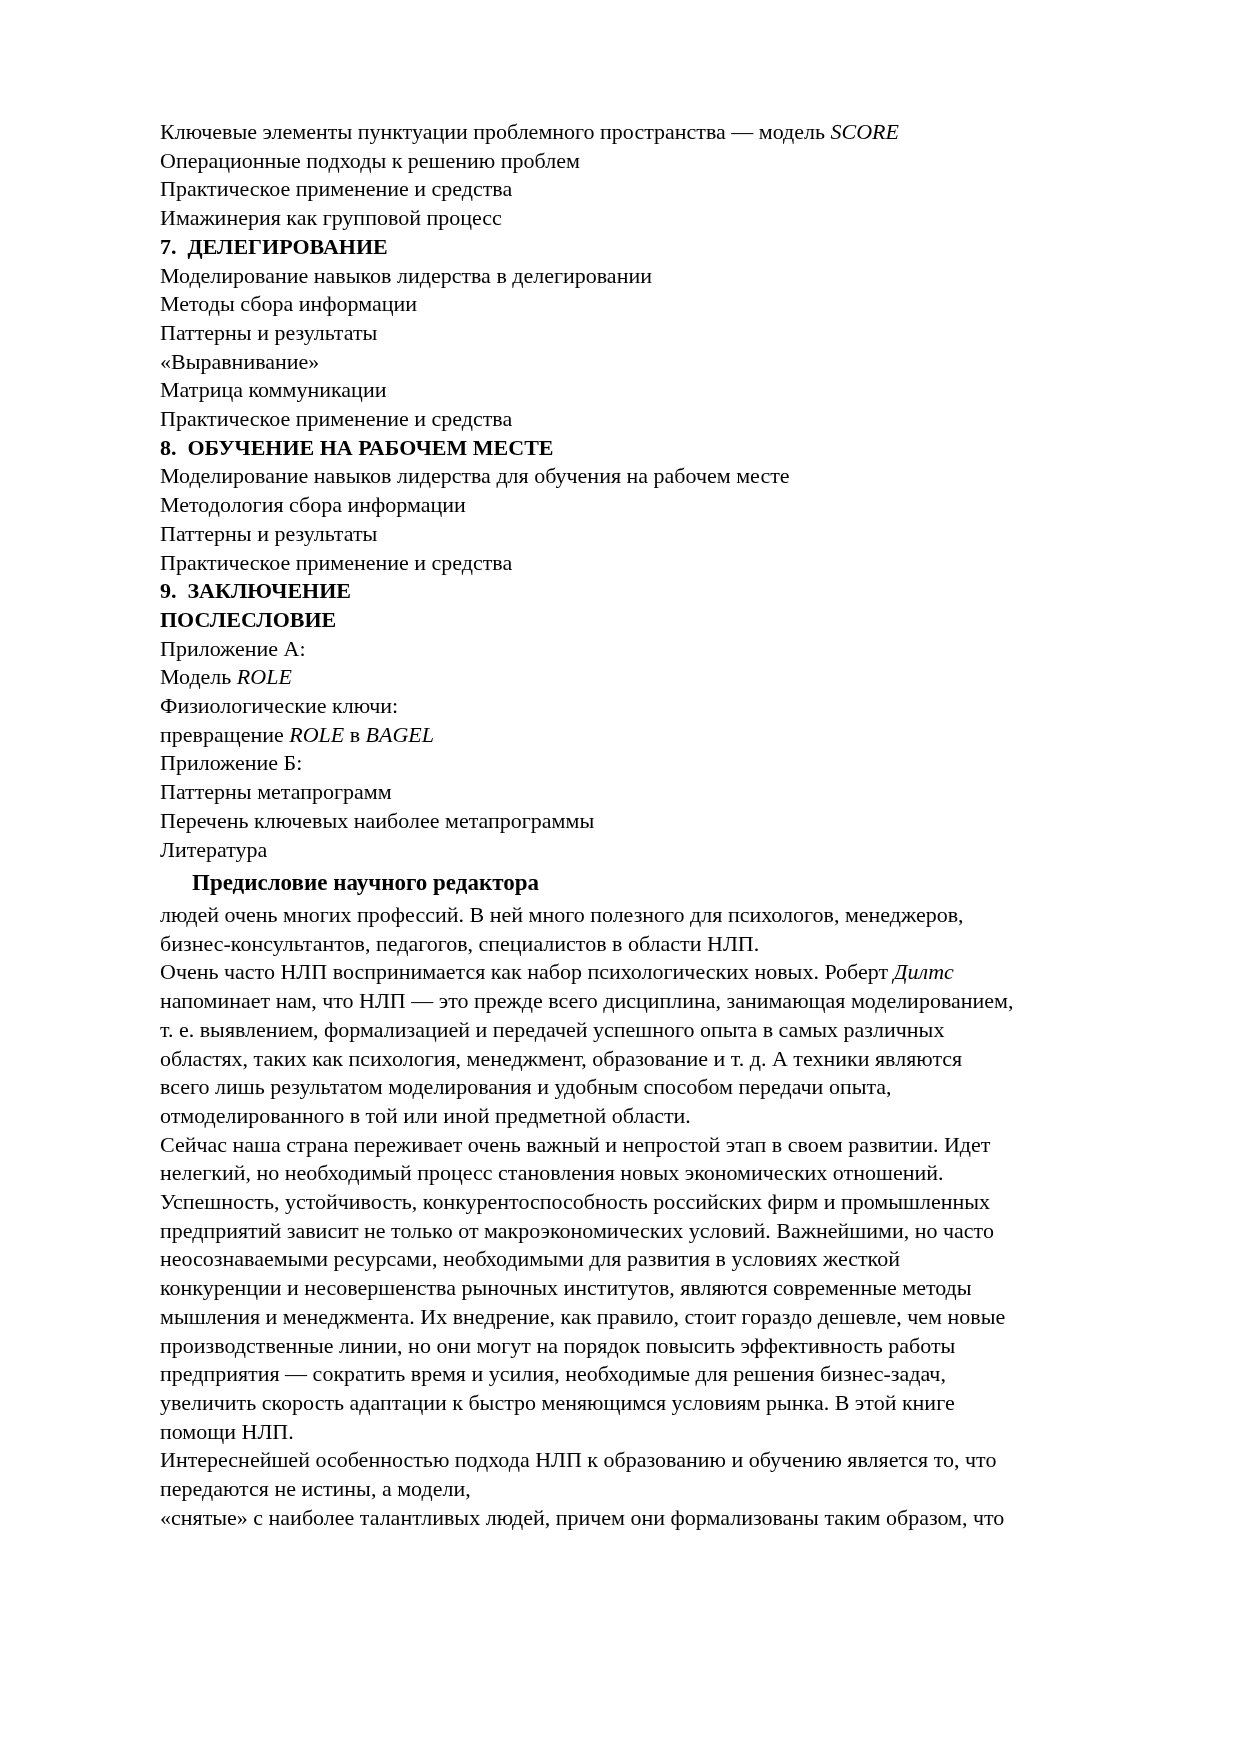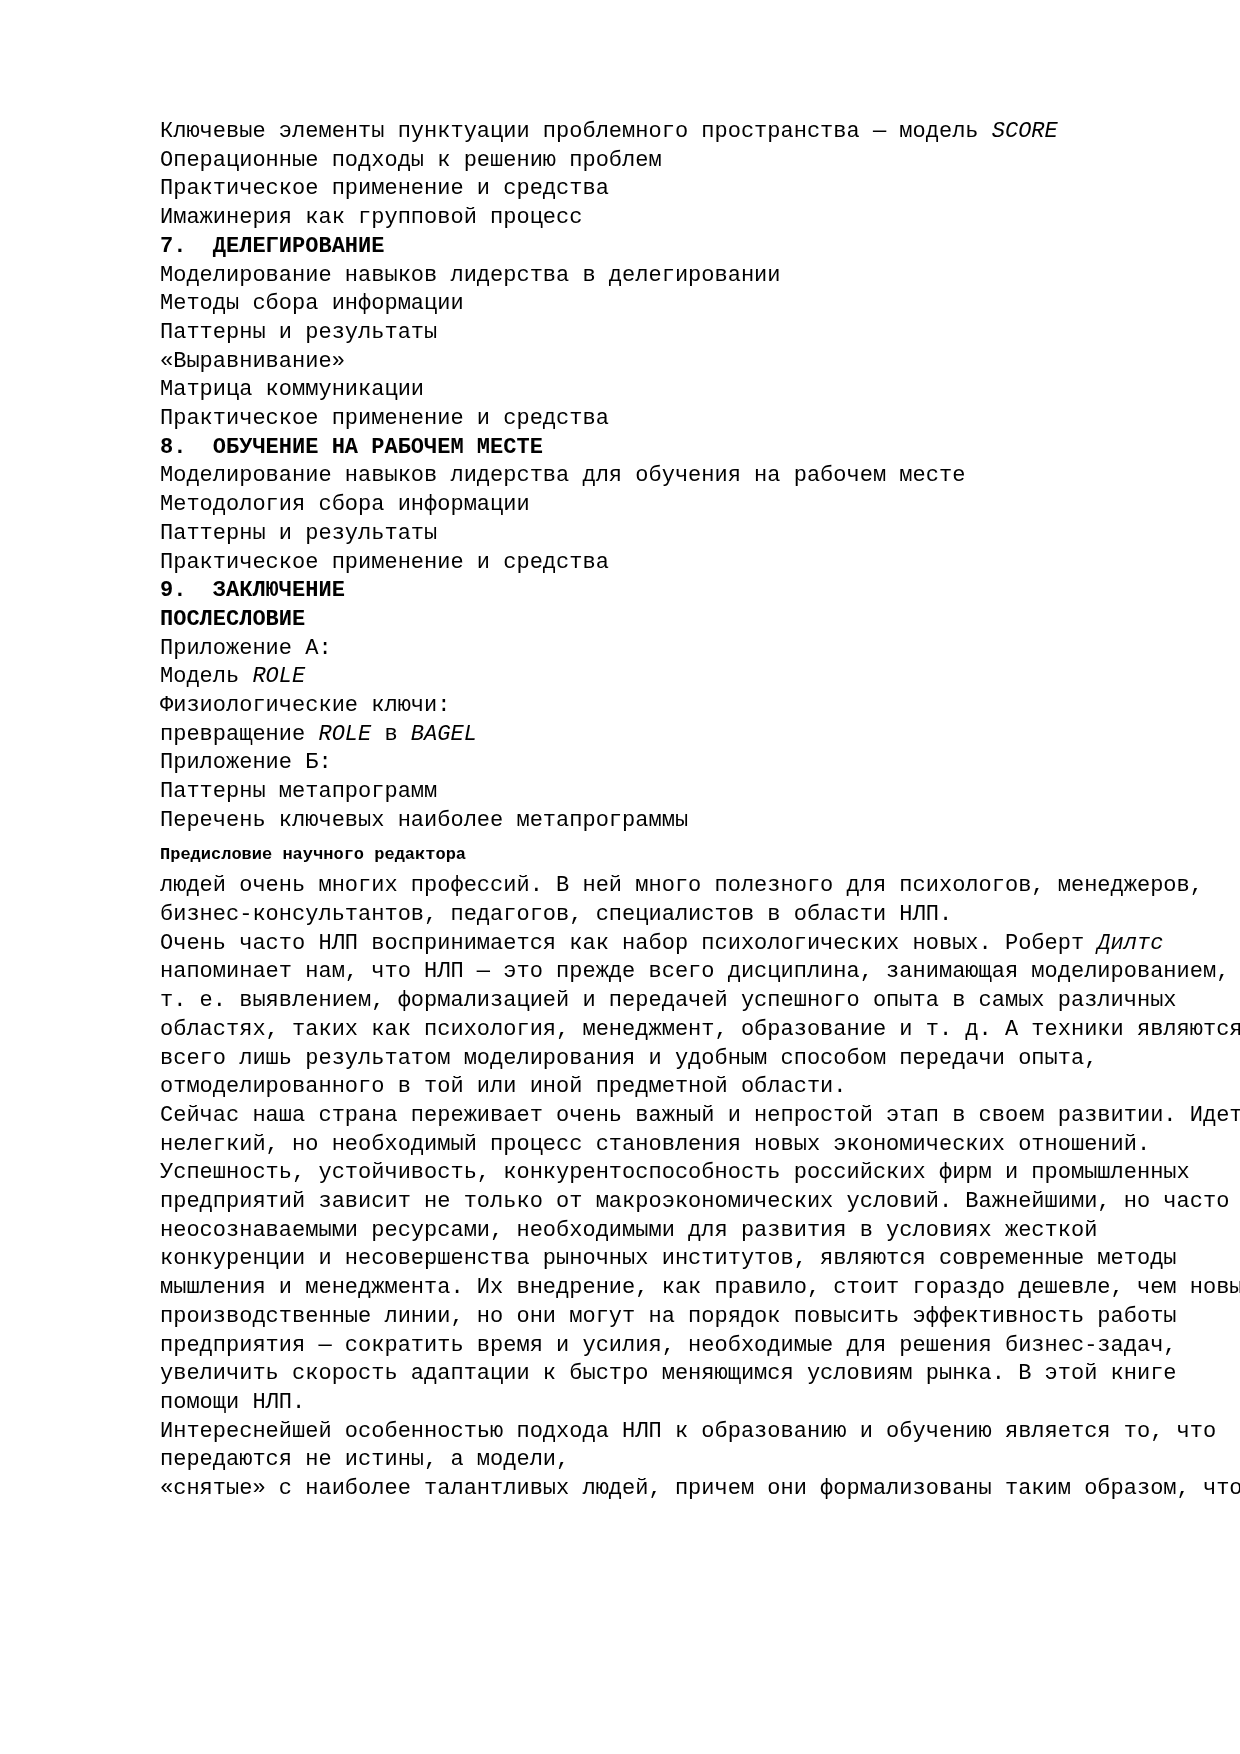--- a/index.html
+++ b/index.html
@@ -21,30 +21,30 @@
     left: 160px;
     top: 118px;
     width: 965px;
   }
   .line {
     white-space: pre;
     font-size: 22px;
     line-height: 28.7px;
     font-weight: normal;
     font-style: normal;
-    font-family: Liberation Mono, monospace;
   }
   .line.bold {
     font-weight: bold;
   }
   .line.heading {
-    font-size: 17px;
+    font-size: 23px;
     line-height: 28.7px;
     font-weight: bold;
     padding: 5px 0 3px 0;
+    margin-left: 32px;
   }
   .line em {
     font-style: italic;
   }
 </style>
 </head>
 <body>
 
 <div class="page">
   <div class="text-block" id="text-block">
@@ -66,20 +66,21 @@
       <div class="line normal"><span>Практическое применение и средства</span></div>
       <div class="line bold"><span>9.  ЗАКЛЮЧЕНИЕ</span></div>
       <div class="line bold"><span>ПОСЛЕСЛОВИЕ</span></div>
       <div class="line normal"><span>Приложение А:</span></div>
       <div class="line normal"><span>Модель </span><em>ROLE</em></div>
       <div class="line normal"><span>Физиологические ключи:</span></div>
       <div class="line normal"><span>превращение </span><em>ROLE</em><span> в </span><em>BAGEL</em></div>
       <div class="line normal"><span>Приложение Б:</span></div>
       <div class="line normal"><span>Паттерны метапрограмм</span></div>
       <div class="line normal"><span>Перечень ключевых наиболее метапрограммы</span></div>
+      <div class="line normal"><span>Литература</span></div>
       <div class="line heading"><span>Предисловие научного редактора</span></div>
       <div class="line normal"><span>людей очень многих профессий. В ней много полезного для психологов, менеджеров,</span></div>
       <div class="line normal"><span>бизнес-консультантов, педагогов, специалистов в области НЛП.</span></div>
       <div class="line normal"><span>Очень часто НЛП воспринимается как набор психологических новых. Роберт </span><em>Дилтс</em></div>
       <div class="line normal"><span>напоминает нам, что НЛП — это прежде всего дисциплина, занимающая моделированием,</span></div>
       <div class="line normal"><span>т. е. выявлением, формализацией и передачей успешного опыта в самых различных</span></div>
       <div class="line normal"><span>областях, таких как психология, менеджмент, образование и т. д. А техники являются</span></div>
       <div class="line normal"><span>всего лишь результатом моделирования и удобным способом передачи опыта,</span></div>
       <div class="line normal"><span>отмоделированного в той или иной предметной области.</span></div>
       <div class="line normal"><span>Сейчас наша страна переживает очень важный и непростой этап в своем развитии. Идет</span></div>

